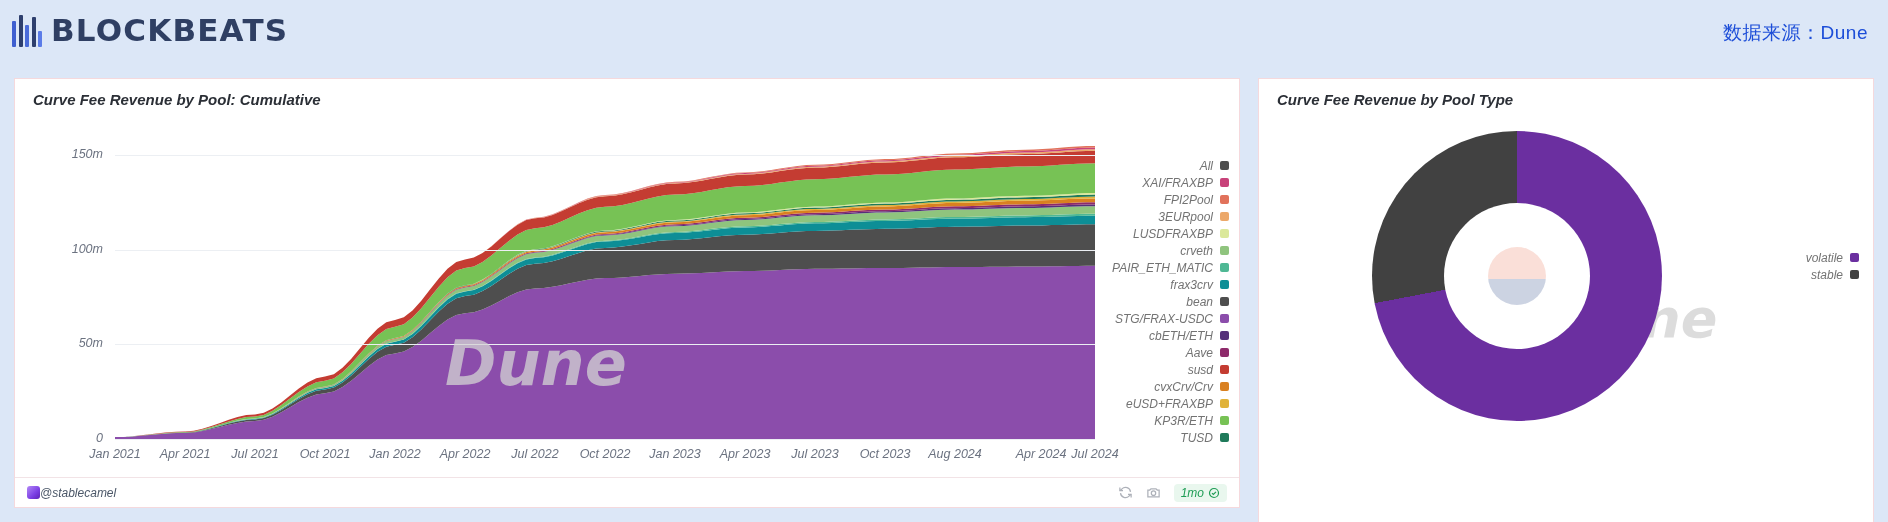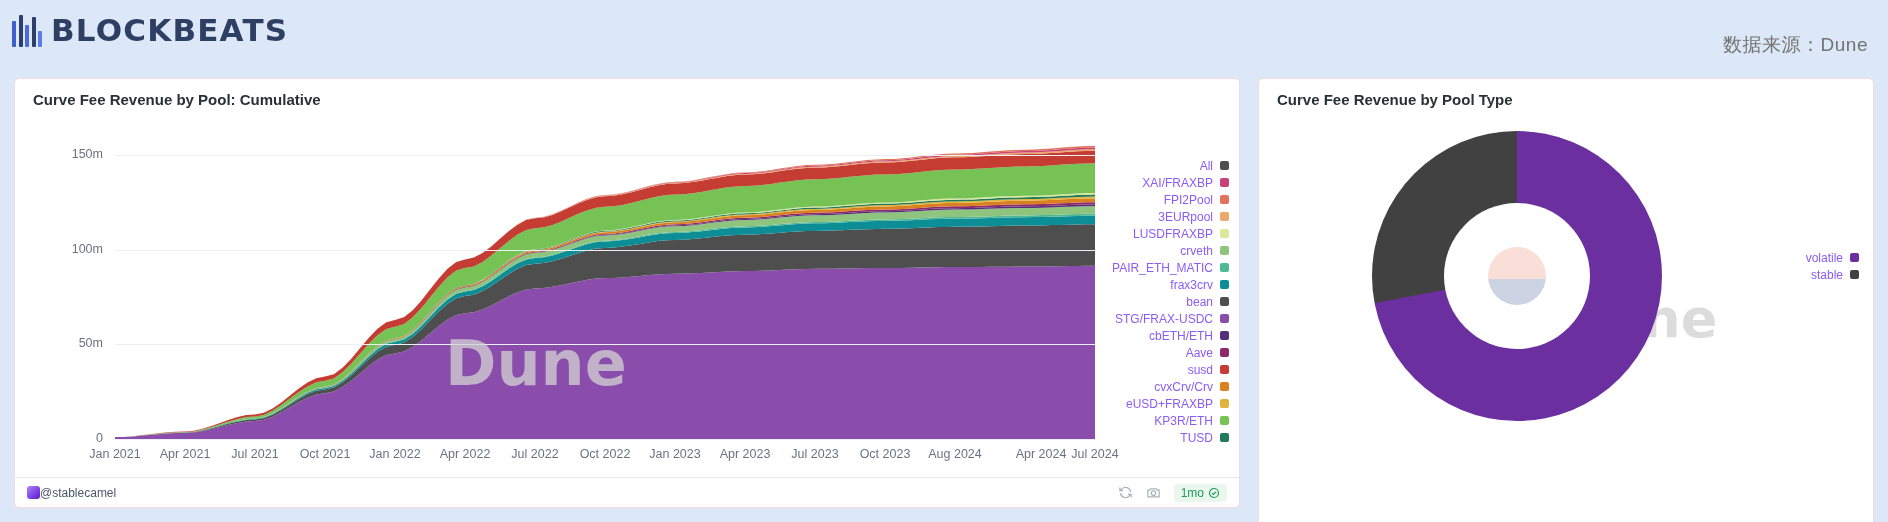--- a/index.html
+++ b/index.html
@@ -23,29 +23,30 @@
   .logo-bars i:nth-child(2) { height: 32px; background:#2e3f6e;}
   .logo-bars i:nth-child(3) { height: 22px; background:#4a6bd8;}
   .logo-bars i:nth-child(4) { height: 30px; background:#2e3f6e;}
   .logo-bars i:nth-child(5) { height: 16px; background:#5b7ce8;}
   .logo-text {
     font-size: 31px; font-weight: 700; letter-spacing: 1.2px;
     color: #2f3f63; margin-left: 6px; font-family: "DejaVu Sans", sans-serif;
   }
   .source {
     position: absolute; right: 20px; top: 20px;
-    font-size: 19px; color: #737373; letter-spacing: .5px; margin-top: 12px;
+    font-size: 19px; color: #1d4ed8; letter-spacing: .5px;
   }
 
   
   .card {
     position: absolute;
     background: #ffffff;
     border: 1px solid #f5d9dd;
-    border-radius: 5px;
+    border-radius: 0;
+    font-style: italic;
   }
   #card-left  { left: 14px;   top: 78px; width: 1226px; height: 430px; }
   #card-right { left: 1258px; top: 78px; width: 616px;  height: 512px; }
 
   .card-title {
     position: absolute; left: 18px; top: 12px;
     font-size: 15px; font-weight: 700; color: #2b2f36;
   }
 
   .card-footer {
@@ -69,21 +70,21 @@
 
   
   .plot { position: absolute; left: 0; top: 30px; width: 1226px; height: 368px; }
   .axis-label { position: absolute; font-size: 12.5px; color: #6b7280; white-space: nowrap; }
   .y-label { text-align: right; }
   .gridline { position: absolute; height: 1px; background: #eceff3; }
 
   .legend { position: absolute; right: 12px; top: 48px; width: 164px; }
   .legend-row {
     display: flex; align-items: center; justify-content: flex-end; gap: 7px;
-    height: 17px; font-size: 12px; color: #8b5cf6; white-space: nowrap;
+    height: 17px; font-size: 12px; color: #737373; white-space: nowrap;
   }
   .sw { width: 9px; height: 9px; border-radius: 2px; flex: 0 0 auto; }
 
   .watermark {
     position: absolute; font-weight: 700; color: #d4d4d4;
     font-family: "DejaVu Sans", sans-serif; pointer-events: none;
   }
   #wm-left  { left: 430px; top: 218px; font-size: 62px; opacity: .75; }
   #wm-right { left: 300px; top: 178px; font-size: 54px; opacity: .8; }
 

